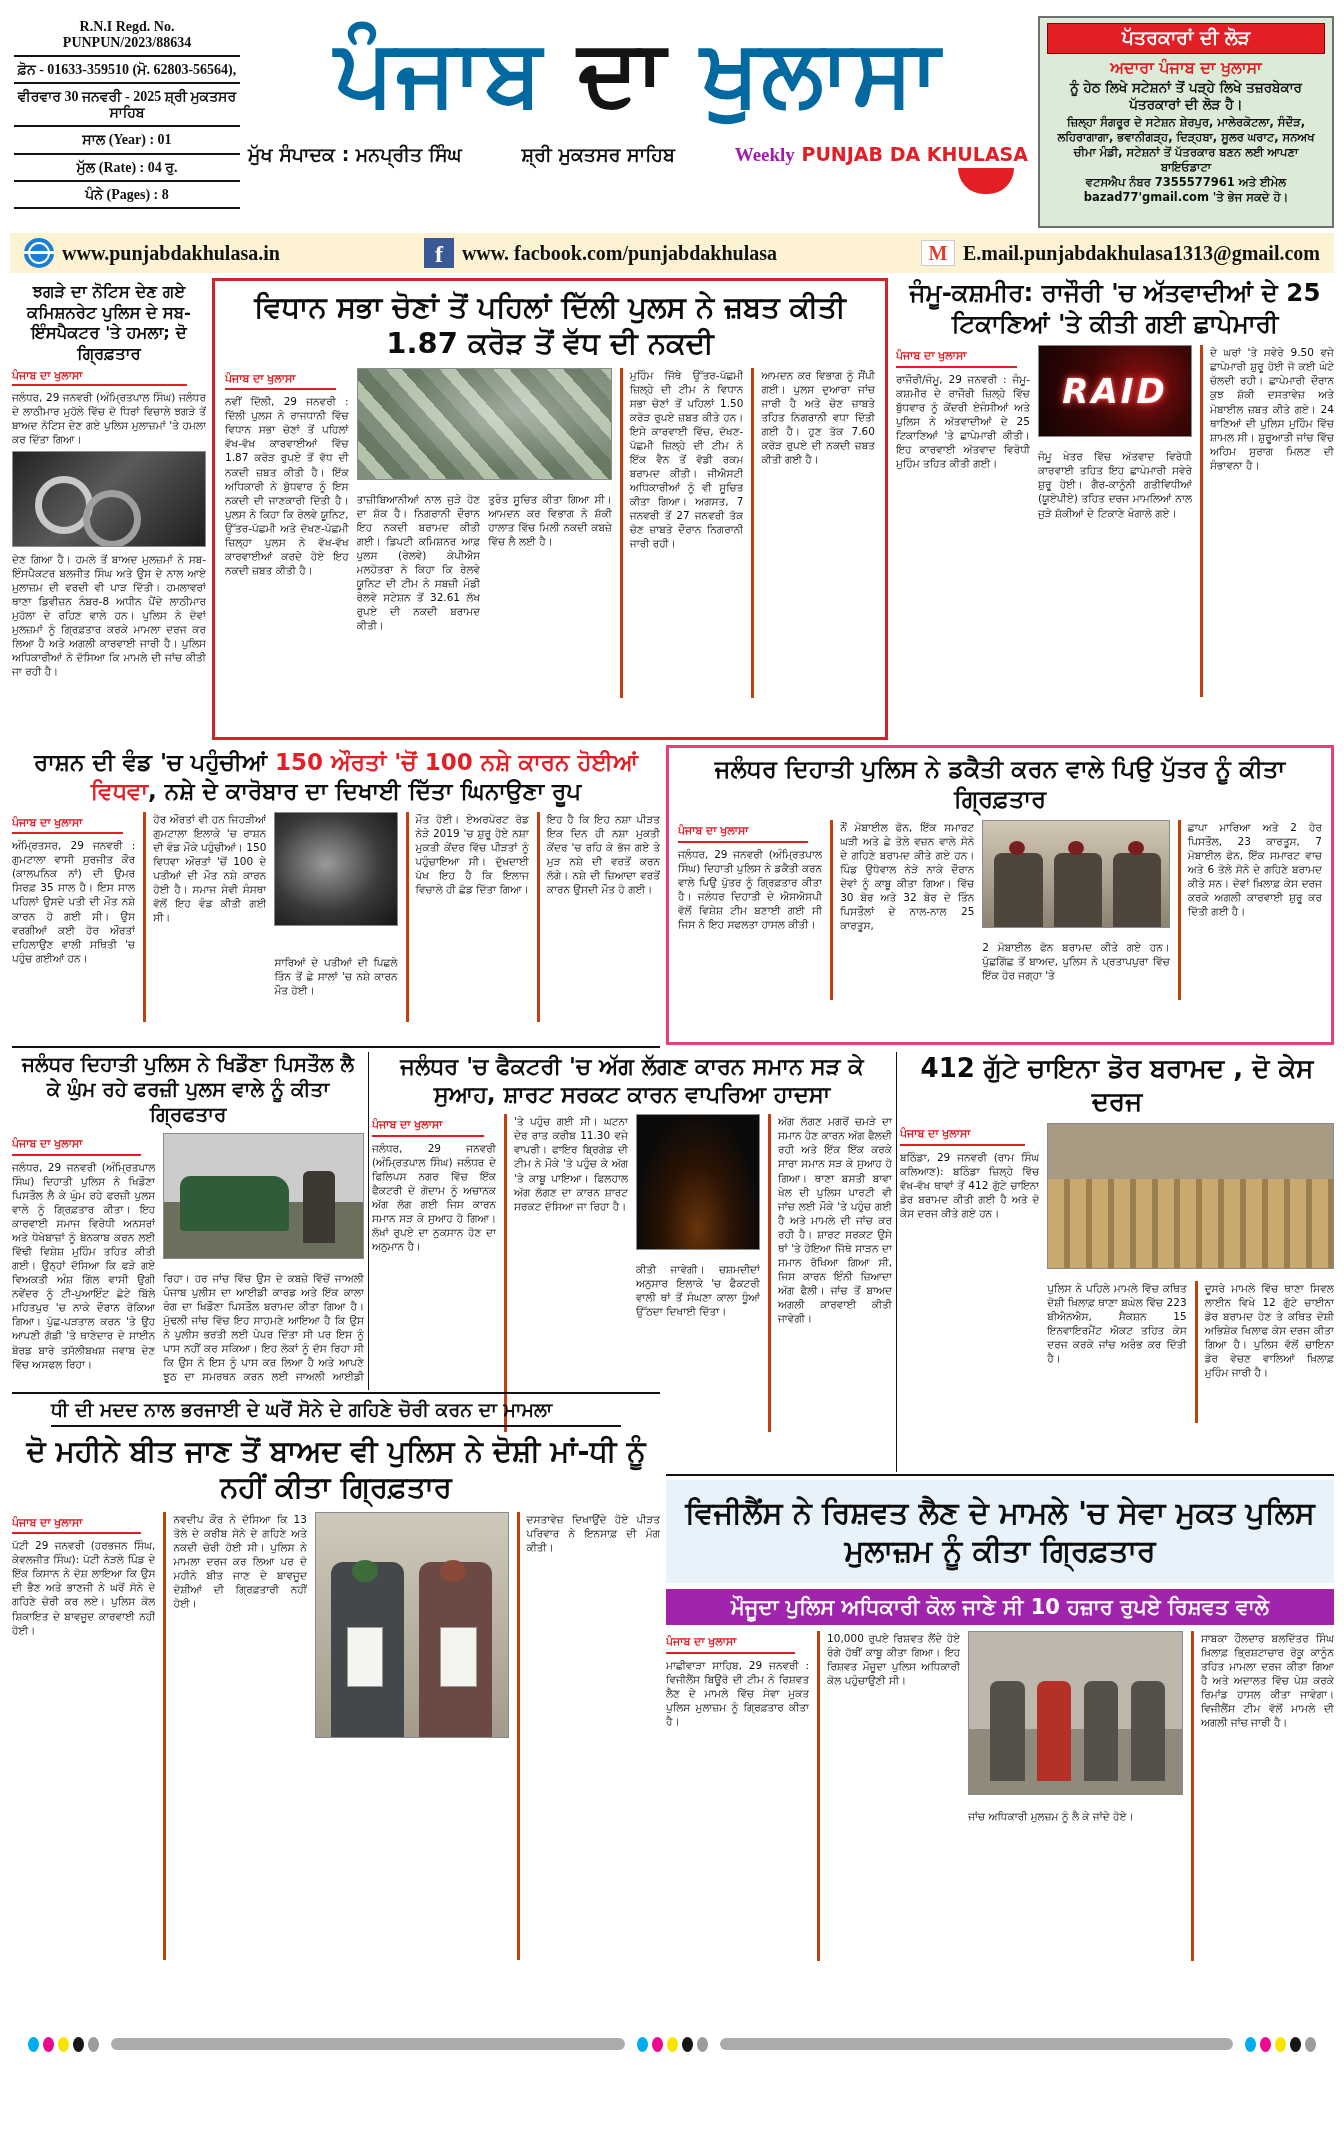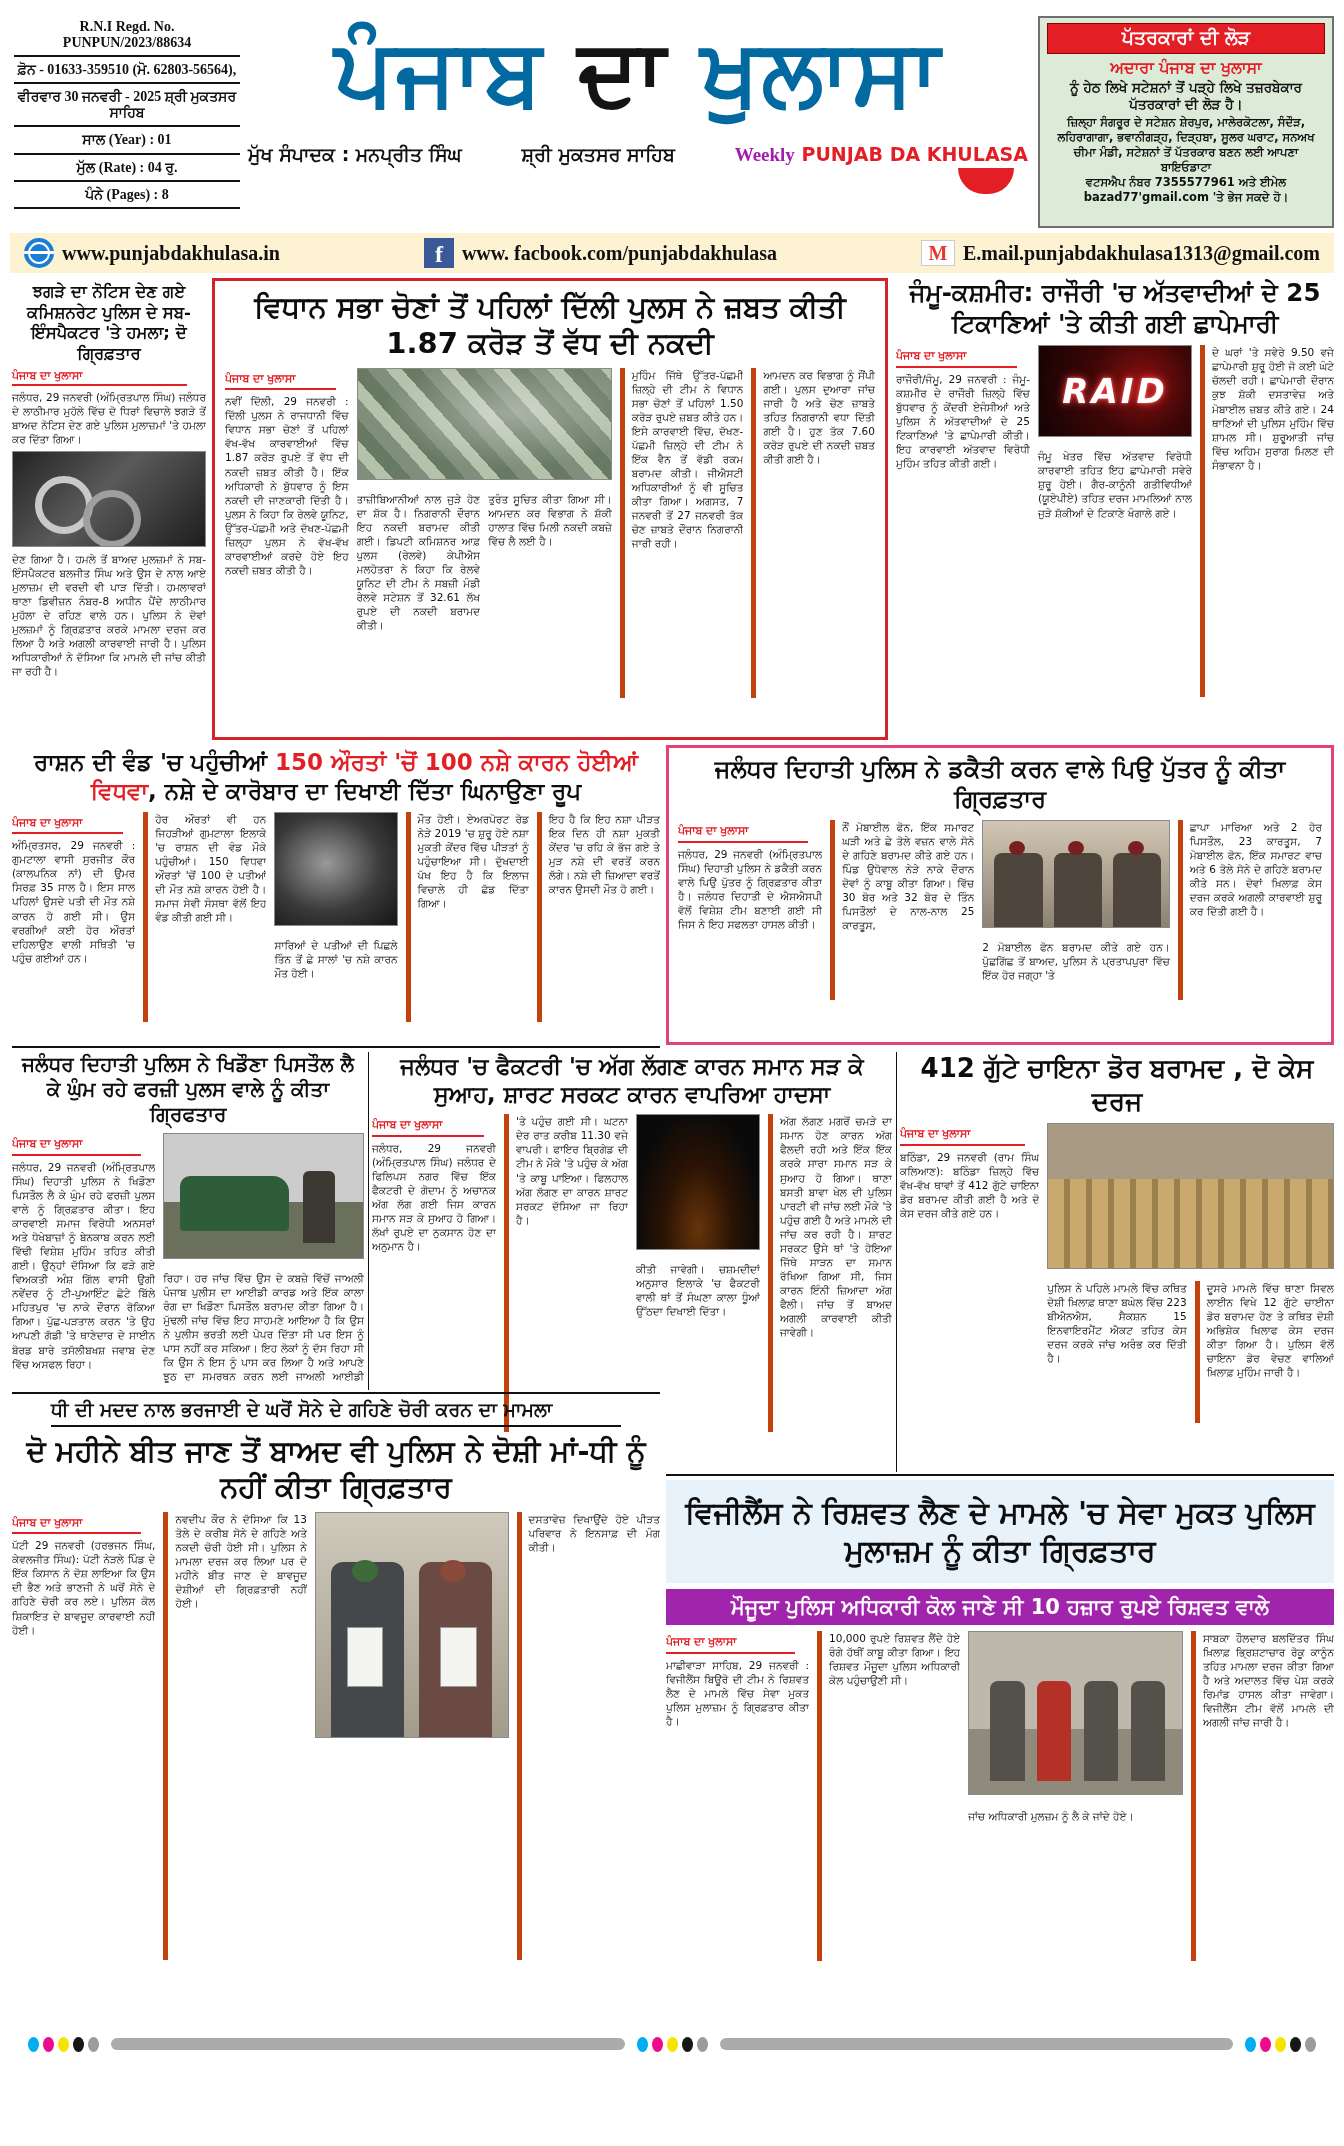--- a/index.html
+++ b/index.html
@@ -40,21 +40,21 @@
           display:flex;align-items:flex-end;justify-content:center;font-family:"Liberation Serif",serif;}
   .ico-mail{width:32px;height:24px;background:#fff;border:1px solid #ccc;color:#e23b2e;font-weight:bold;
             font-size:20px;display:flex;align-items:center;justify-content:center;}
   
   .hl{font-weight:bold;text-align:center;color:#0d0d0d;line-height:1.25;}
   .hl .redpart{color:#e31e25;}
   .tagline{color:#e31e25;font-weight:bold;font-size:11px;border-bottom:2px solid #e31e25;
            padding-bottom:2px;margin:4px 0;display:block;width:90%;}
   .cols{display:grid;gap:8px;margin-top:6px;}
   .col{font-size:10.5px;line-height:1.34;text-align:justify;overflow:hidden;}
-  .vr{border-left:5px solid #c2410c;padding-left:7px;}
+  .vr{border-left:3px solid #c2410c;padding-left:7px;}
   .ph{position:relative;overflow:hidden;border:1px solid #8a8a8a;box-sizing:border-box;}
   .redbox{border:3px solid #d3222a;box-sizing:border-box;padding:8px 10px;}
   .pinkbox{border:3px solid #e7417a;box-sizing:border-box;padding:6px 9px;}
   .kicker{font-weight:bold;font-size:19px;border-bottom:2px solid #111;
           padding-bottom:4px;width:88%;margin:0 auto;}
   .bluebox{background:#e8f2fa;padding:14px 8px;text-align:center;}
   .purplebar{background:#a124ad;color:#fff;font-weight:bold;font-size:21px;text-align:center;
              padding:6px 0;margin-top:6px;}
   .hline{background:#111;height:2px;}
   .vlinebar{background:#111;width:1px;}
@@ -206,21 +206,21 @@
       <span>ਰਾਸ਼ਨ ਦੀ ਵੰਡ 'ਚ ਪਹੁੰਚੀਆਂ </span><span class="redpart">150 ਔਰਤਾਂ 'ਚੋਂ 100 ਨਸ਼ੇ ਕਾਰਨ ਹੋਈਆਂ ਵਿਧਵਾ</span><span>, ਨਸ਼ੇ ਦੇ ਕਾਰੋਬਾਰ ਦਾ ਦਿਖਾਈ ਦਿੱਤਾ ਘਿਨਾਉਣਾ ਰੂਪ</span>
     </div>
     <div class="cols" style="grid-template-columns:repeat(5,1fr);grid-template-rows:118px auto;height:210px;
          grid-template-areas:'a b p d e' 'a b c d e';">
       <div class="col" style="grid-area:a;">
         <span class="tagline">ਪੰਜਾਬ ਦਾ ਖੁਲਾਸਾ</span>
         <span>ਅੰਮ੍ਰਿਤਸਰ, 29 ਜਨਵਰੀ : ਗੁਮਟਾਲਾ ਵਾਸੀ ਸੁਰਜੀਤ ਕੌਰ (ਕਾਲਪਨਿਕ ਨਾਂ) ਦੀ ਉਮਰ ਸਿਰਫ਼ 35 ਸਾਲ ਹੈ। ਇਸ ਸਾਲ ਪਹਿਲਾਂ ਉਸਦੇ ਪਤੀ ਦੀ ਮੌਤ ਨਸ਼ੇ ਕਾਰਨ ਹੋ ਗਈ ਸੀ। ਉਸ ਵਰਗੀਆਂ ਕਈ ਹੋਰ ਔਰਤਾਂ ਦਹਿਲਾਉਣ ਵਾਲੀ ਸਥਿਤੀ 'ਚ ਪਹੁੰਚ ਗਈਆਂ ਹਨ।</span>
       </div>
       <div class="col vr" style="grid-area:b;">ਹੋਰ ਔਰਤਾਂ ਵੀ ਹਨ ਜਿਹੜੀਆਂ ਗੁਮਟਾਲਾ ਇਲਾਕੇ 'ਚ ਰਾਸ਼ਨ ਦੀ ਵੰਡ ਮੌਕੇ ਪਹੁੰਚੀਆਂ। 150 ਵਿਧਵਾ ਔਰਤਾਂ 'ਚੋਂ 100 ਦੇ ਪਤੀਆਂ ਦੀ ਮੌਤ ਨਸ਼ੇ ਕਾਰਨ ਹੋਈ ਹੈ। ਸਮਾਜ ਸੇਵੀ ਸੰਸਥਾ ਵੱਲੋਂ ਇਹ ਵੰਡ ਕੀਤੀ ਗਈ ਸੀ।</div>
       <div class="ph photo-drugs" style="grid-area:p;height:114px;"></div>
-      <div class="col" style="grid-area:c;">ਸਾਰਿਆਂ ਦੇ ਪਤੀਆਂ ਦੀ ਪਿਛਲੇ ਤਿੰਨ ਤੋਂ ਛੇ ਸਾਲਾਂ 'ਚ ਨਸ਼ੇ ਕਾਰਨ ਮੌਤ ਹੋਈ।</div>
+      <div class="col" style="grid-area:c;margin-top:17px;">ਸਾਰਿਆਂ ਦੇ ਪਤੀਆਂ ਦੀ ਪਿਛਲੇ ਤਿੰਨ ਤੋਂ ਛੇ ਸਾਲਾਂ 'ਚ ਨਸ਼ੇ ਕਾਰਨ ਮੌਤ ਹੋਈ।</div>
       <div class="col vr" style="grid-area:d;">ਮੌਤ ਹੋਈ। ਏਅਰਪੋਰਟ ਰੋਡ ਨੇੜੇ 2019 'ਚ ਸ਼ੁਰੂ ਹੋਏ ਨਸ਼ਾ ਮੁਕਤੀ ਕੇਂਦਰ ਵਿੱਚ ਪੀੜਤਾਂ ਨੂੰ ਪਹੁੰਚਾਇਆ ਸੀ। ਦੁੱਖਦਾਈ ਪੱਖ ਇਹ ਹੈ ਕਿ ਇਲਾਜ ਵਿਚਾਲੇ ਹੀ ਛੱਡ ਦਿੱਤਾ ਗਿਆ।</div>
       <div class="col vr" style="grid-area:e;">ਇਹ ਹੈ ਕਿ ਇਹ ਨਸ਼ਾ ਪੀੜਤ ਇਕ ਦਿਨ ਹੀ ਨਸ਼ਾ ਮੁਕਤੀ ਕੇਂਦਰ 'ਚ ਰਹਿ ਕੇ ਭੱਜ ਗਏ ਤੇ ਮੁੜ ਨਸ਼ੇ ਦੀ ਵਰਤੋਂ ਕਰਨ ਲੱਗੇ। ਨਸ਼ੇ ਦੀ ਜ਼ਿਆਦਾ ਵਰਤੋਂ ਕਾਰਨ ਉਸਦੀ ਮੌਤ ਹੋ ਗਈ।</div>
     </div>
   </div>
 
   <div class="abs pinkbox" style="left:666px;top:745px;width:668px;height:300px;">
     <div class="hl" style="font-size:24px;">ਜਲੰਧਰ ਦਿਹਾਤੀ ਪੁਲਿਸ ਨੇ ਡਕੈਤੀ ਕਰਨ ਵਾਲੇ ਪਿਉ ਪੁੱਤਰ ਨੂੰ ਕੀਤਾ ਗ੍ਰਿਫ਼ਤਾਰ</div>
     <div class="cols" style="grid-template-columns:1fr 1fr 1.3fr 1fr;grid-template-rows:112px auto;height:180px;
          grid-template-areas:'a b p d' 'a b c d';">
       <div class="col" style="grid-area:a;">

